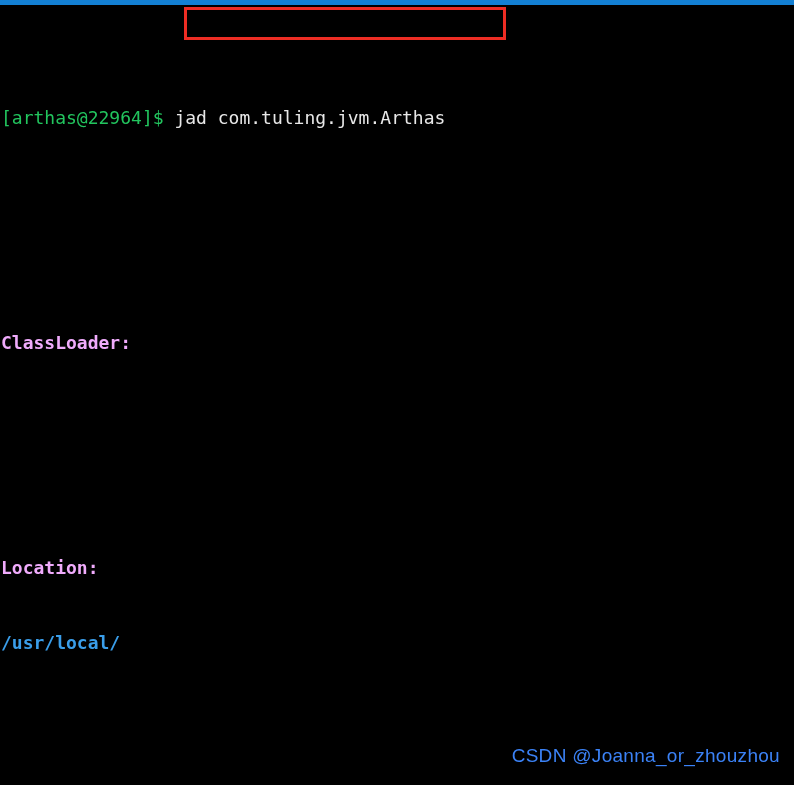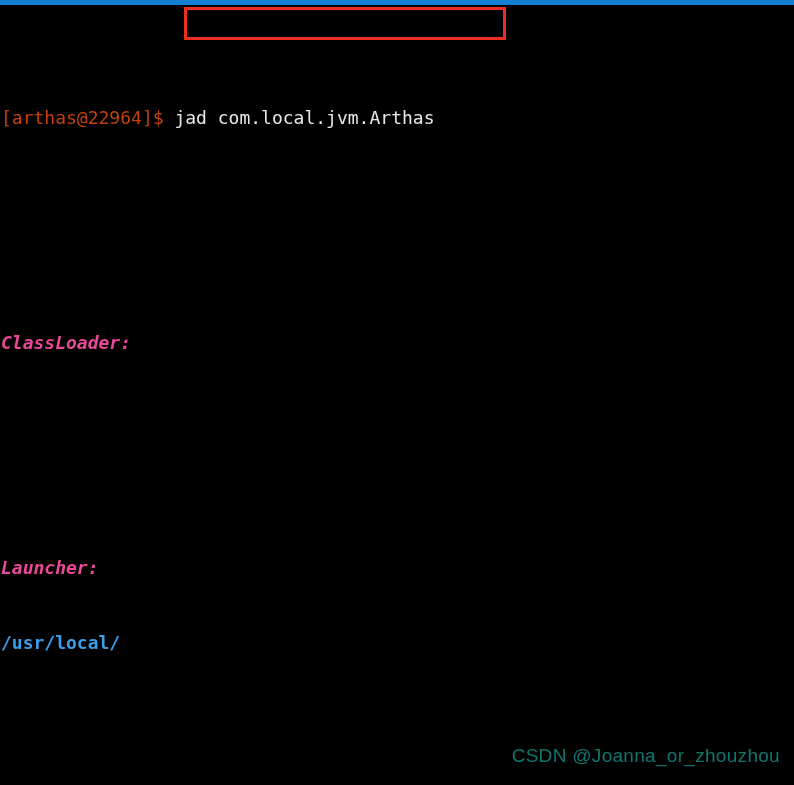--- a/index.html
+++ b/index.html
@@ -44,69 +44,69 @@
     color: #e8e8e8;
   }
 
   .line {
     height: 25px;
     padding-left: 1px;
     white-space: pre;
   }
   .line.blank { height: 25px; }                      
   .plain   { color: #e8e8e8; }                      
-  .hdr     { color: #ec4899; font-weight: bold; font-style: italic; }   
+  .hdr     { color: #f0abfc; font-weight: bold; }   
   .path    { color: #3a9eea; font-weight: bold; }                      
-  .prompt  { color: #c2410c; text-align: right; }
+  .prompt  { color: #22c55e; text-align: right; }
 
   
   #cmd-highlight {
     position: absolute;
     left: 184px;
     top: 7px;
     width: 322px;
     height: 33px;
     border: 3px solid #ee2d24;
     box-sizing: border-box;
     pointer-events: none;
   }
 
   
   #watermark {
     position: absolute;
     right: 14px;
     bottom: 18px;
     font-family: "Liberation Sans", "DejaVu Sans", sans-serif;
     font-size: 19px;
-    color: #0f766e;
+    color: #3b82f6;
     letter-spacing: 0.3px;
     white-space: pre;
   }
 </style>
 </head>
 <body>
 
 <div id="terminal">
 
   <div id="titlebar"></div>
 
   <div id="console">
 
     
-    <div class="line"><span class="prompt">[arthas@22964]$ </span><span class="plain">jad com.local.jvm.Arthas</span></div>
+    <div class="line"><span class="prompt">[arthas@22964]$ </span><span class="plain">jad com.tuling.jvm.Arthas</span></div>
 
     <div class="line blank"></div>
 
     
     <div class="line"><span class="hdr">ClassLoader:</span></div>
 
     <div class="line blank"></div>
 
     
-    <div class="line"><span class="hdr">Launcher:</span></div>
+    <div class="line"><span class="hdr">Location:</span></div>
     <div class="line"><span class="path">/usr/local/</span></div>
 
     
 
     
     
     
     
 
     

